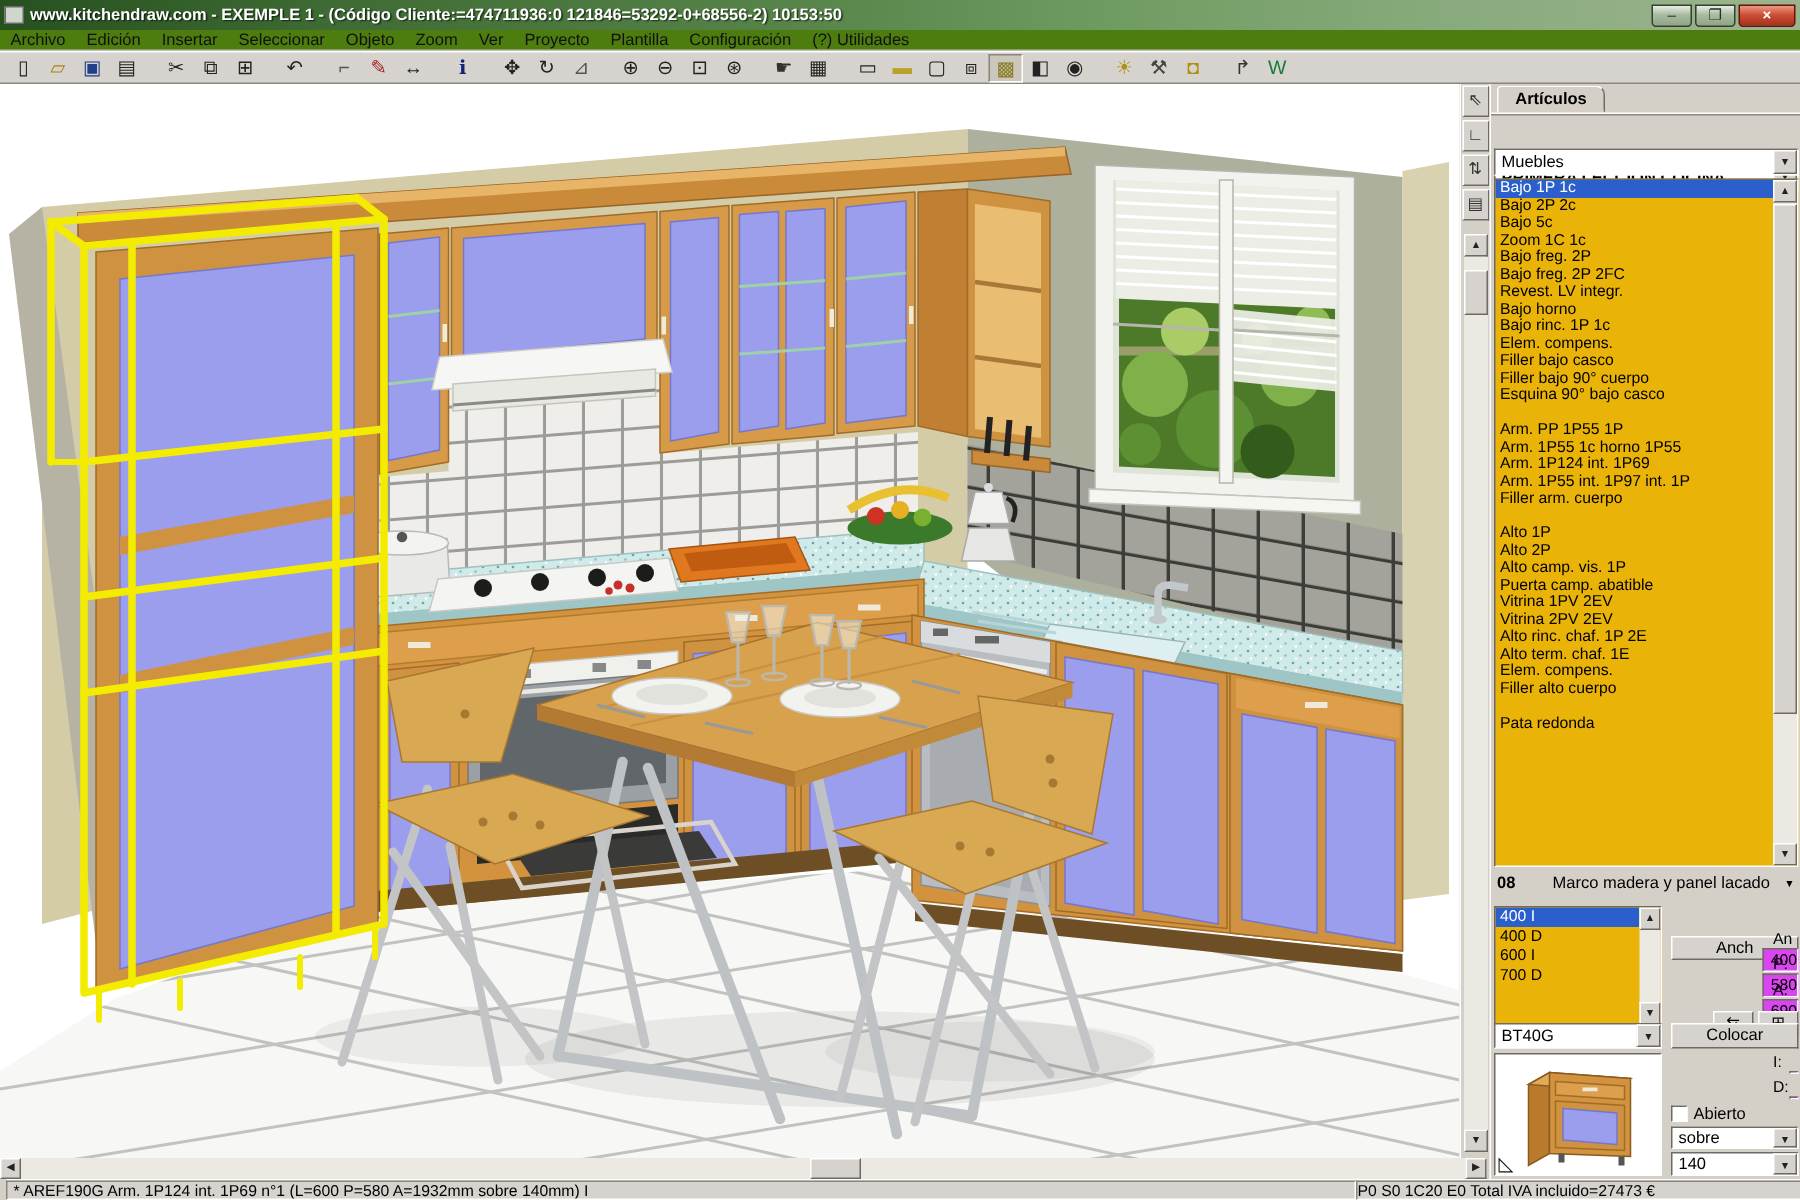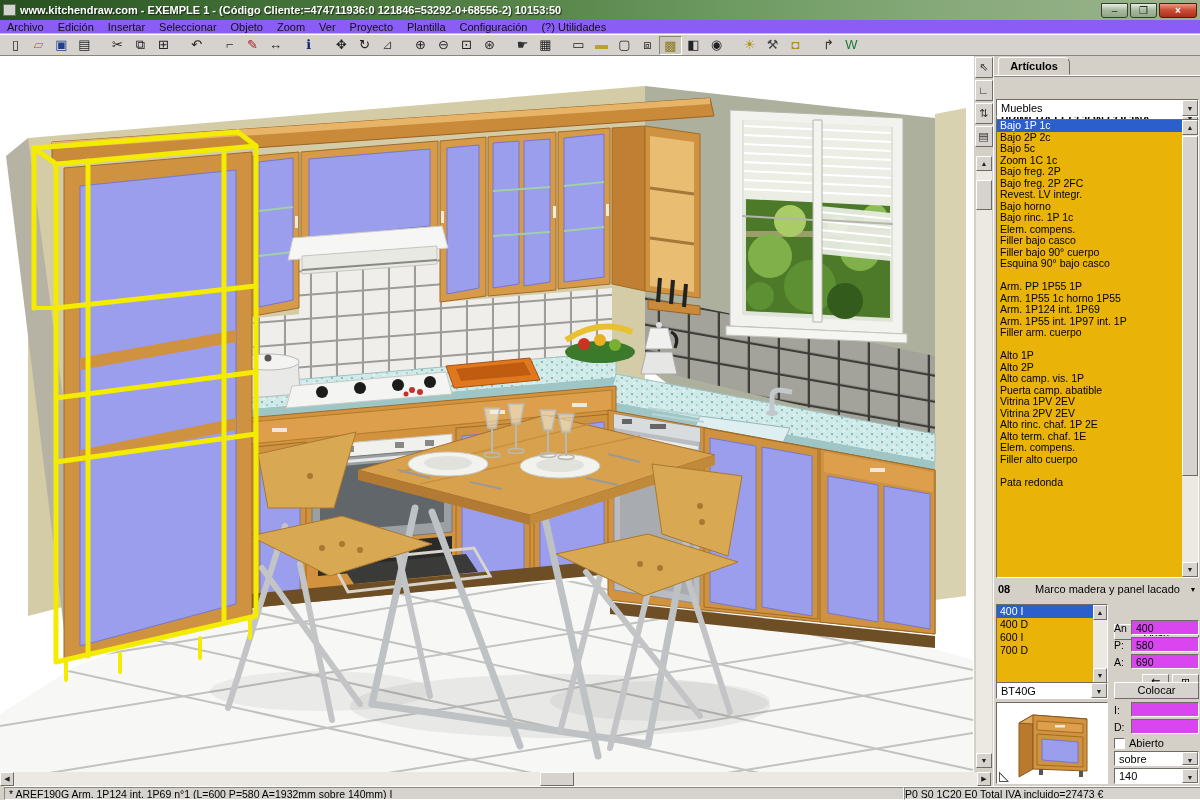--- a/index.html
+++ b/index.html
@@ -10,21 +10,21 @@
   .titlebar { position:absolute; left:0; top:0; width:1200px; height:20px;
     background:linear-gradient(90deg,#27501f 0%,#3d6b33 18%,#58854a 45%,#6f9c63 62%,#86a97a 78%,#9cb48d 100%);
     display:flex; align-items:center; color:#fff; }
   .app-icon { width:13px; height:12px; margin:0 4px 0 3px; background:#cfd6cc; border:1px solid #6a6a6a; display:inline-block; }
   .title-text { font-size:11px; font-weight:bold; text-shadow:1px 1px 1px rgba(0,0,0,.65); white-space:nowrap; }
   .win-controls { margin-left:auto; margin-right:3px; display:flex; gap:2px; }
   .win-btn { width:27px; height:15px; border:1px solid #35412f; border-radius:0 0 3px 3px;
     background:linear-gradient(#e7eee4,#a9bba0 45%,#8fa585); color:#243020; font-size:10px; line-height:13px; text-align:center; }
   .win-btn.close { width:38px; background:linear-gradient(#eb9a83,#cc4f37 45%,#a92f1d); color:#fff; border-color:#5e160c; font-weight:bold; }
 
-  .menubar { position:absolute; left:0; top:20px; width:1200px; height:14px; background:#8b5cf6; display:flex; align-items:center; border-bottom:1px solid #c2bfb8; }
+  .menubar { position:absolute; left:0; top:20px; width:1200px; height:14px; background:#4d7c0f; display:flex; align-items:center; border-bottom:1px solid #c2bfb8; }
   .menu-item { padding:0 7px; height:14px; line-height:14px; color:#111; white-space:nowrap; }
 
   .toolbar { position:absolute; left:0; top:34px; width:1200px; height:22px; background:#d6d3ce;
     border-top:1px solid #fff; border-bottom:1px solid #8a867e; display:flex; align-items:center; padding-left:4px; }
   .tb-btn { width:23px; height:19px; text-align:center; line-height:18px; font-size:13px; color:#222; }
   .tb-btn.gap { margin-left:10px; }
   .tb-btn.active { border:1px solid; border-color:#8a867e #fff #fff #8a867e; background:#cbc7bd; }
 
   
   .view3d { position:absolute; left:0; top:56px; width:973px; height:716px; background:#fff; }
@@ -59,21 +59,21 @@
   .combo .arrow { width:16px; align-self:stretch; background:#d6d3ce; border:1px solid; border-color:#fff #6f6b63 #6f6b63 #fff; font-size:7px; text-align:center; line-height:15px; color:#222; }
   .combo.bold .txt { font-weight:bold; }
 
   .listbox { background:#eab308; border:1px solid; border-color:#6f6b63 #fff #fff #6f6b63; overflow:hidden; position:relative; }
   .list-inner { position:absolute; left:0; top:0; right:16px; bottom:0; overflow:hidden; }
   .row { height:11.5px; line-height:11.5px; font-size:10.5px; padding-left:3px; white-space:nowrap; color:#000; }
   .row.selected { background:#2a5fcc; color:#fff; }
   .lb-scroll { position:absolute; right:0; top:0; width:16px; bottom:0; background:#ece9e2; }
 
   .btn { background:#d6d3ce; border:1px solid; border-color:#fff #6f6b63 #6f6b63 #fff; text-align:center; }
-  .field-row { display:flex; align-items:center; }
+  .field-row { display:flex; align-items:flex-end;flex-direction:column; }
   .field-row .lbl { width:17px; font-size:10.5px; }
   .field { flex:1; background:#d946ef; border:1px solid; border-color:#6f6b63 #fff #fff #6f6b63; height:15px; line-height:14px; padding-left:4px; font-size:10.5px; }
   .checkbox { width:11px; height:11px; background:#fff; border:1px solid; border-color:#6f6b63 #fff #fff #6f6b63; display:inline-block; margin-right:4px; vertical-align:-2px; }
   .preview { background:#fff; border:1px solid; border-color:#6f6b63 #fff #fff #6f6b63; position:relative; }
   .corner-glyph { position:absolute; left:2px; bottom:1px; font-size:13px; color:#111; line-height:12px; }
 </style>
 </head>
 <body>
 
 <div class="titlebar">

